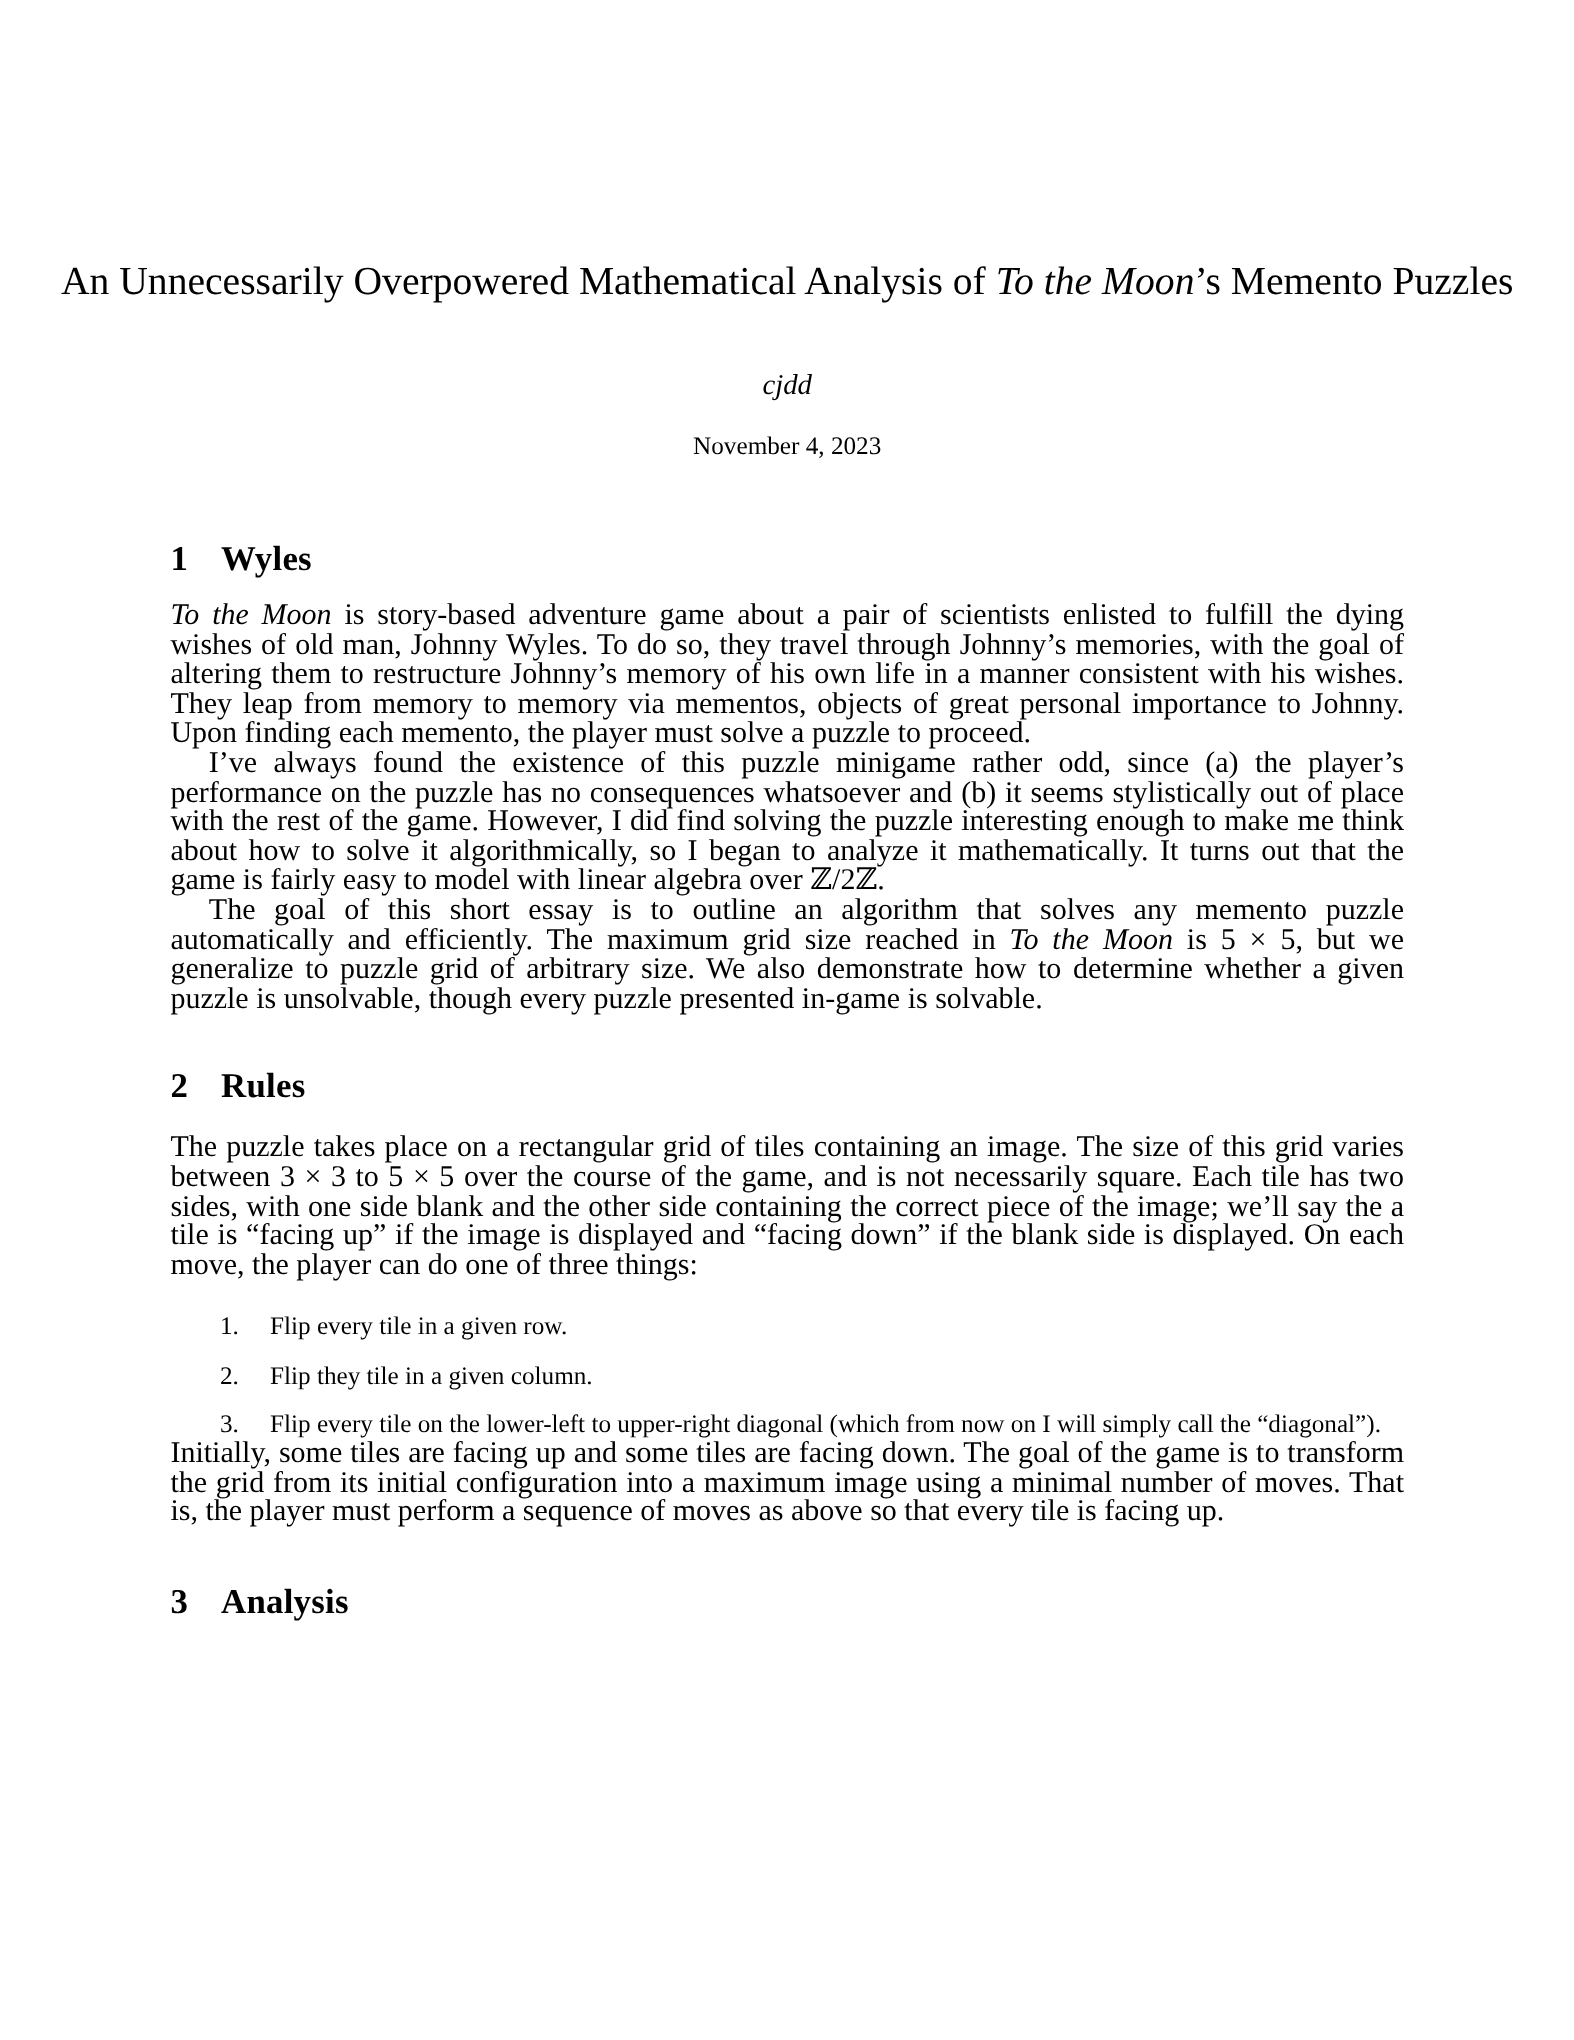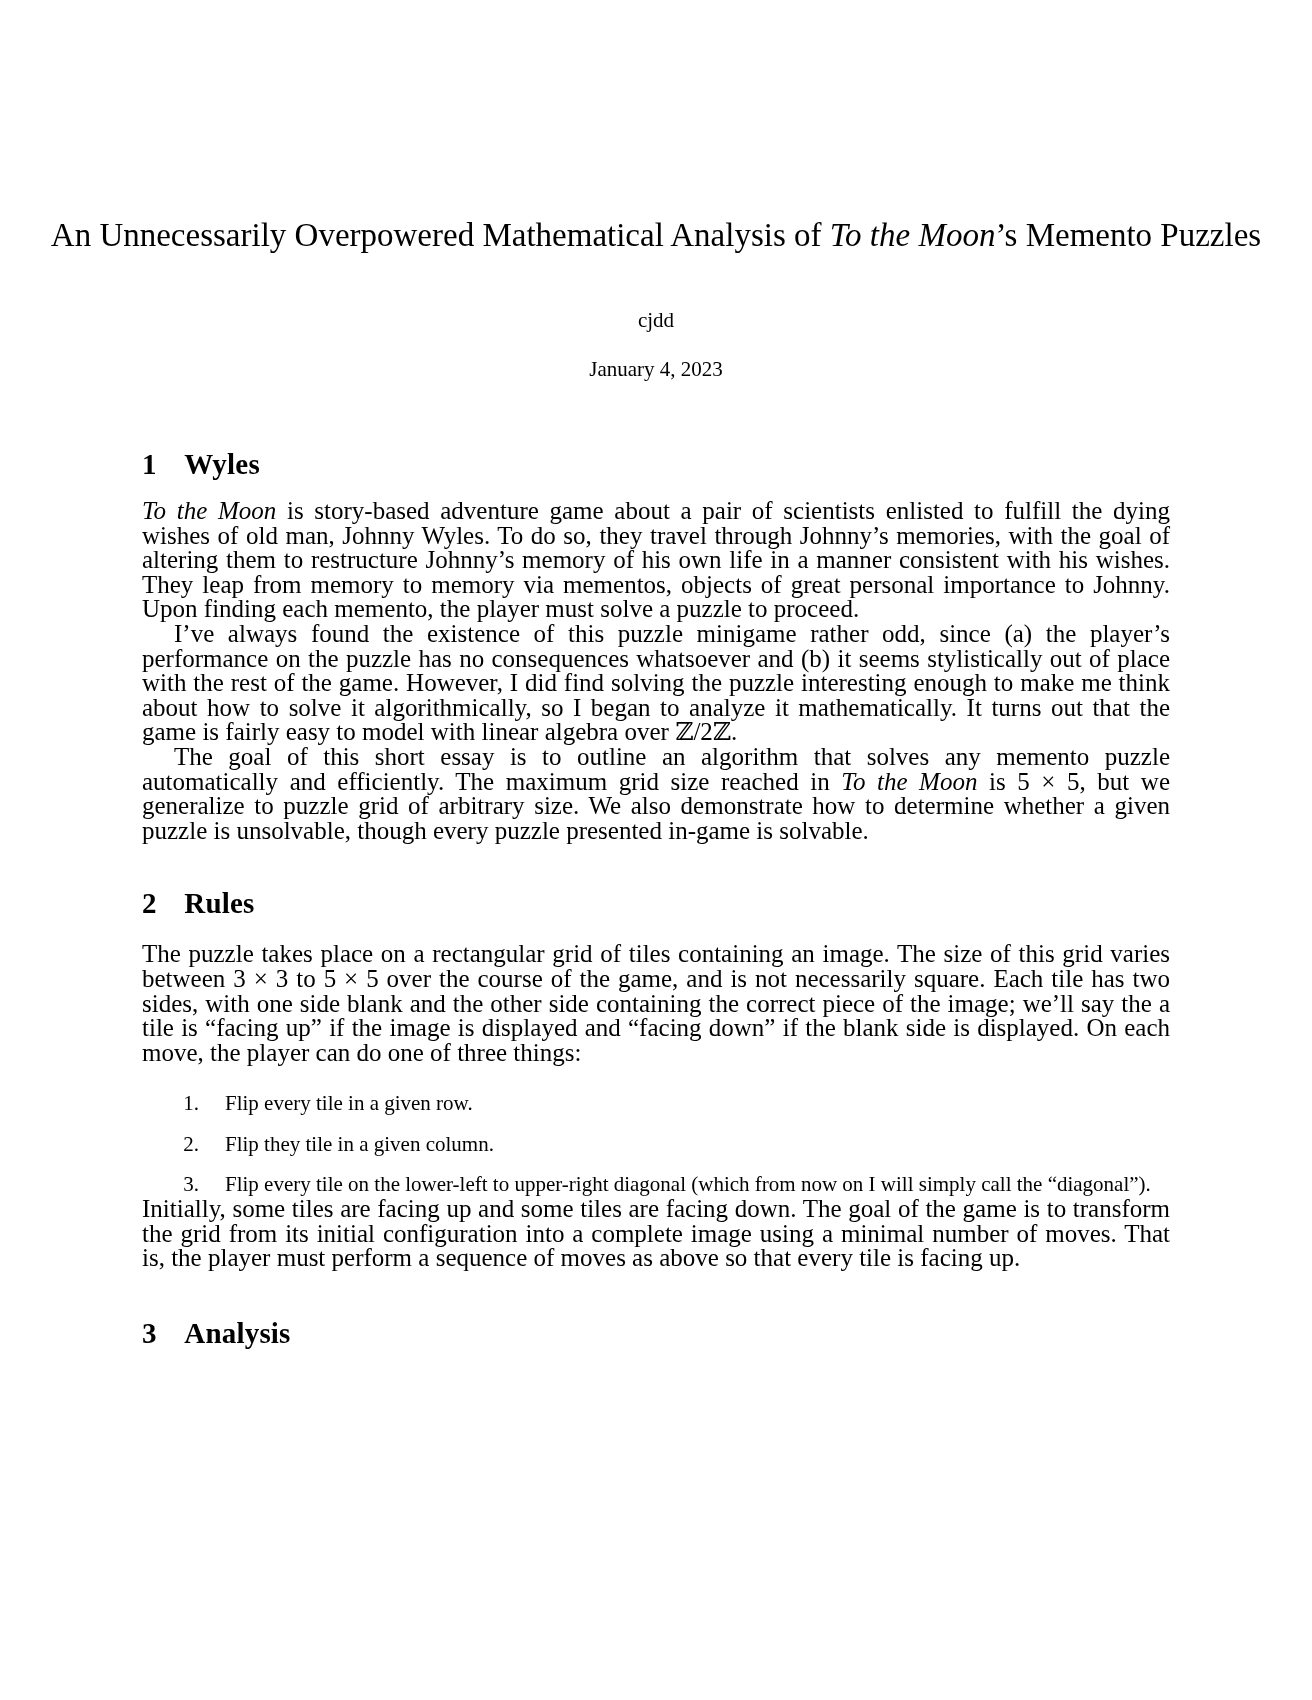--- a/index.html
+++ b/index.html
@@ -23,22 +23,23 @@
     text-align: center;
     padding-top: 213px;
   }
   .doc-title {
     font-size: 33px;
     font-weight: 400;
     line-height: 45px;
     margin: 0;
   }
   .doc-author {
-    font-size: 21px;
+    font-size: 24px;
     margin-top: 50px;
+    font-style: italic;
   }
   .doc-date {
     font-size: 21px;
     margin-top: 24px;
   }
   h2.section-heading {
     font-size: 29px;
     font-weight: 700;
     margin: 0;
     letter-spacing: 0.2px;
@@ -92,21 +93,21 @@
   }
   i { font-style: italic; }
 </style>
 </head>
 <body>
 
 <div class="page">
   <div class="titleblock">
     <h1 class="doc-title"><span>An Unnecessarily Overpowered Mathematical Analysis of </span><i>To the Moon</i><span>’s Memento Puzzles</span></h1>
     <div class="doc-author">cjdd</div>
-    <div class="doc-date">January 4, 2023</div>
+    <div class="doc-date">November 4, 2023</div>
   </div>
 
   <div class="content">
 
     <h2 class="section-heading" id="sec1-heading">
       <span class="sec-num">1</span><span>Wyles</span>
     </h2>
     <p class="body-par"><i>To the Moon</i><span> is story-based adventure game about a pair of scientists enlisted to fulfill the dying wishes of old man, Johnny Wyles. To do so, they travel through Johnny’s memories, with the goal of altering them to restructure Johnny’s memory of his own life in a manner consistent with his wishes. They leap from memory to memory via mementos, objects of great personal importance to Johnny. Upon finding each memento, the player must solve a puzzle to proceed.</span></p>
     <p class="body-par indent"><span>I’ve always found the existence of this puzzle minigame rather odd, since (a) the player’s performance on the puzzle has no consequences whatsoever and (b) it seems stylistically out of place with the rest of the game.  However, I did find solving the puzzle interesting enough to make me think about how to solve it algorithmically, so I began to analyze it mathematically.  It turns out that the game is fairly easy to model with linear algebra over ℤ/2ℤ.</span></p>
     <p class="body-par indent"><span>The goal of this short essay is to outline an algorithm that solves any memento puzzle automatically and efficiently.  The maximum grid size reached in </span><i>To the Moon</i><span> is 5 × 5, but we generalize to puzzle grid of arbitrary size.  We also demonstrate how to determine whether a given puzzle is unsolvable, though every puzzle presented in-game is solvable.</span></p>
@@ -124,21 +125,21 @@
       <li>
         <span class="li-label">2.</span>
         <span class="li-text">Flip they tile in a given column.</span>
       </li>
       <li>
         <span class="li-label">3.</span>
         <span class="li-text">Flip every tile on the lower-left to upper-right diagonal (which from now on I will simply call the “diagonal”).</span>
       </li>
     </ol>
 
-    <p class="body-par closing-par"><span>Initially, some tiles are facing up and some tiles are facing down.  The goal of the game is to transform the grid from its initial configuration into a complete image using a minimal number of moves.  That is, the player must perform a sequence of moves as above so that every tile is facing up.</span></p>
+    <p class="body-par closing-par"><span>Initially, some tiles are facing up and some tiles are facing down.  The goal of the game is to transform the grid from its initial configuration into a maximum image using a minimal number of moves.  That is, the player must perform a sequence of moves as above so that every tile is facing up.</span></p>
 
     <h2 class="section-heading" id="sec3-heading">
       <span class="sec-num">3</span><span>Analysis</span>
     </h2>
 
   </div>
 
   <div class="page-footer">1</div>
 </div>
 

